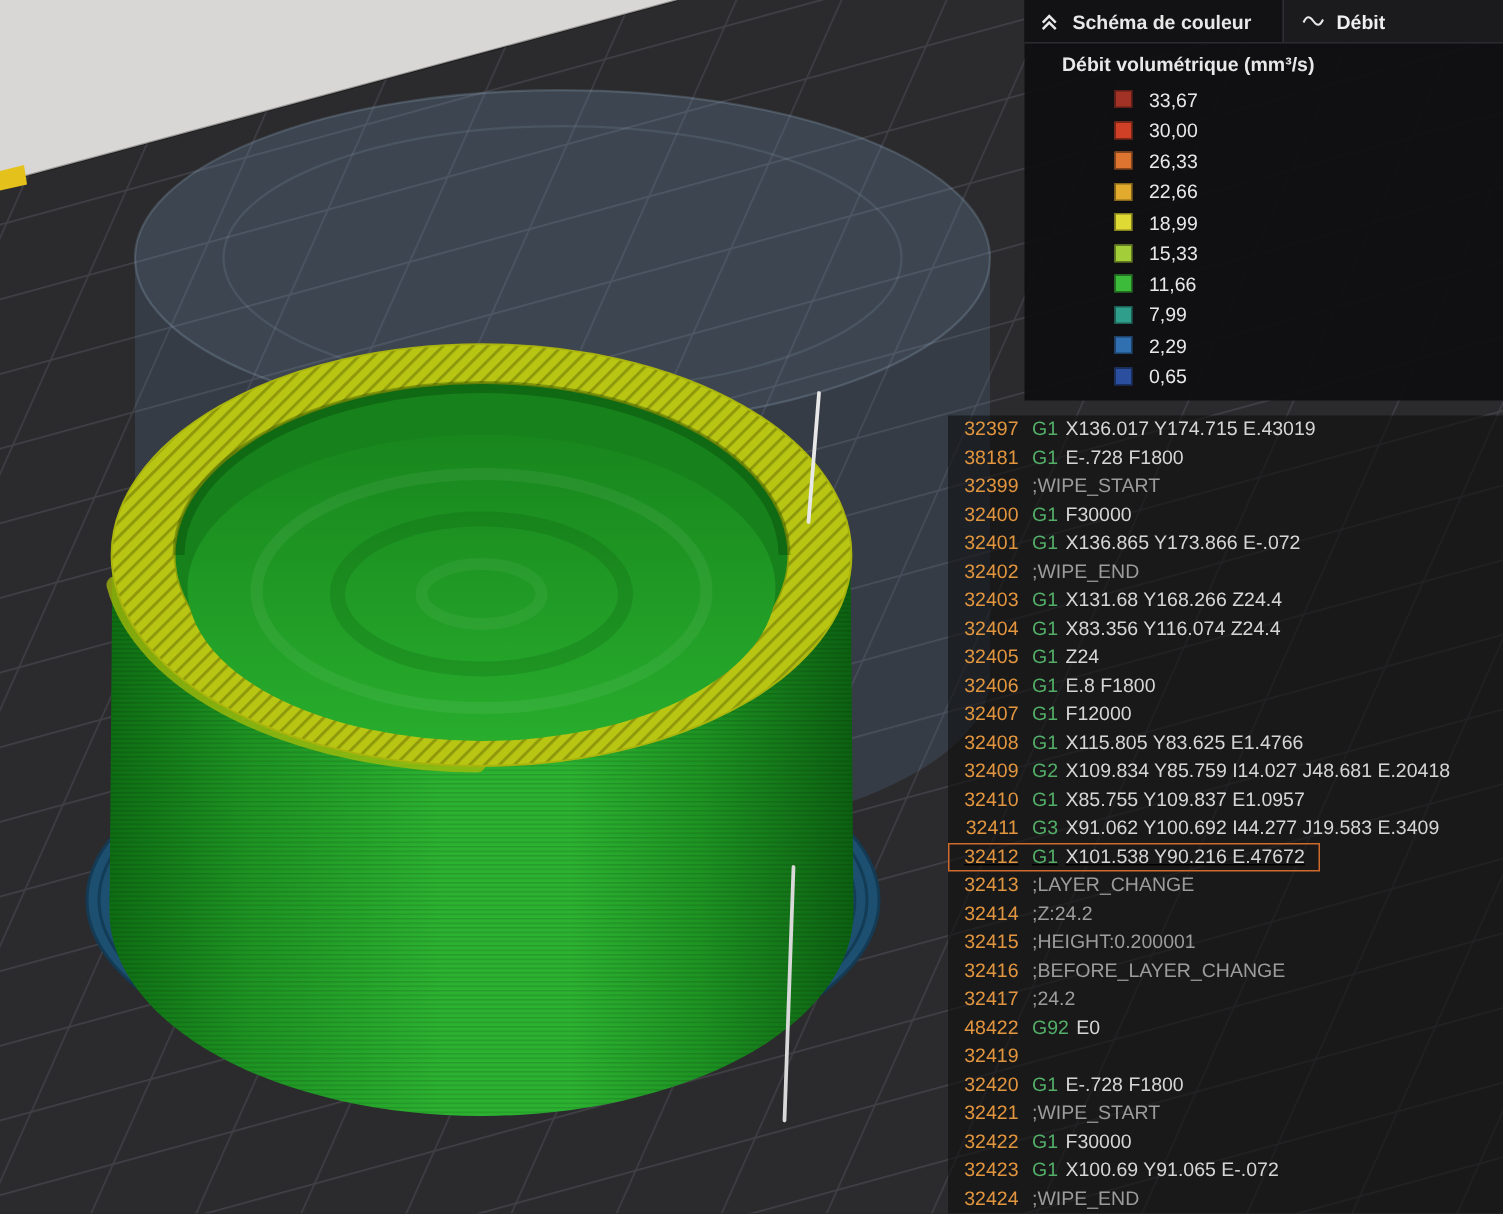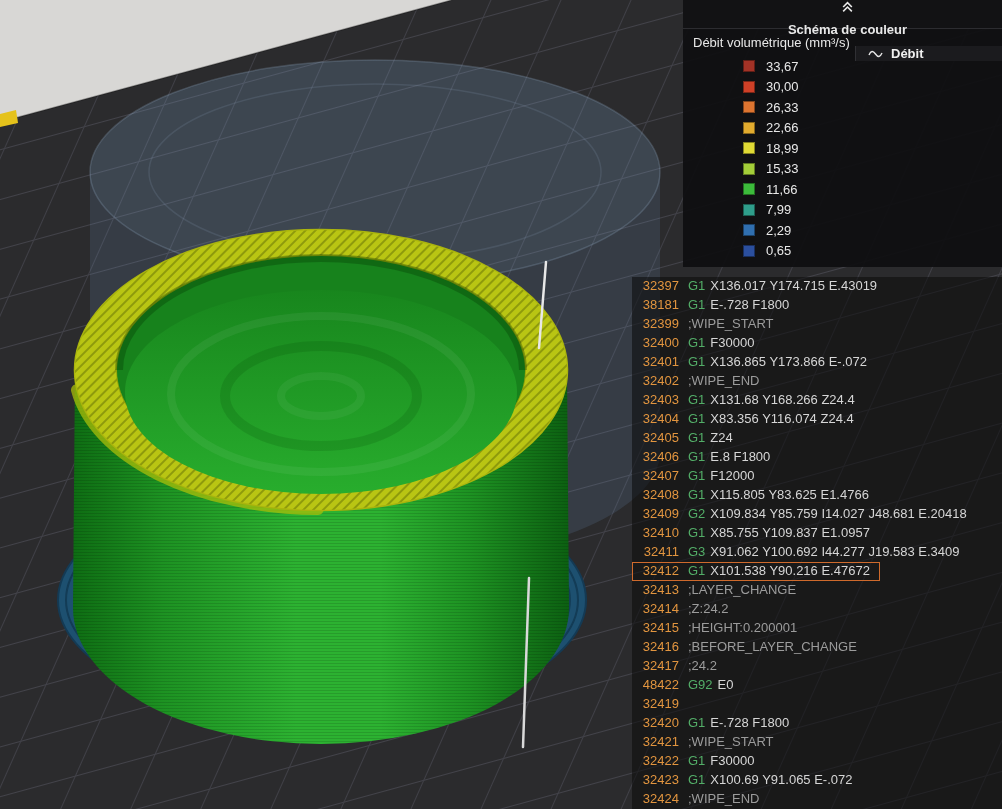--- a/index.html
+++ b/index.html
@@ -19,51 +19,51 @@
   .stage{position:relative;width:1002px;height:809px;overflow:hidden;}
   svg.scene{position:absolute;left:0;top:0;z-index:0;display:block;}
 
   
   .legend-panel{
     position:absolute;left:683px;top:0;width:319px;z-index:3;
     background:var(--legend-bg);color:#e8e8e8;box-sizing:border-box;
   }
   .legend-header{
     height:28px;display:flex;align-items:center;gap:9px;
-    padding:0 0 0 10px;background:#121214;flex-direction:column;
+    padding:0 0 0 10px;background:#121214;
   }
   .legend-title{font-weight:bold;font-size:13px;white-space:nowrap;}
   .dropdown{
     margin-left:auto;height:28px;display:flex;align-items:center;gap:8px;
     padding:0 16px 0 12px;min-width:118px;background:#1b1b1e;
     border-left:1px solid #303034;cursor:default;
   }
   .dropdown-label{font-size:13px;color:#f0f0f0;font-weight:bold;}
   .legend-sub{
-    font-weight:normal;font-size:13px;padding:6px 10px 5px;
+    font-weight:bold;font-size:13px;padding:6px 25px 5px;
     border-top:1px solid #2c2c30;
   }
   .legend-list{padding:1px 0 6px;}
   .legend-row{
     display:flex;align-items:center;gap:11px;height:20.5px;
     padding-left:28px;font-size:13px;margin-left:32px;
   }
   .swatch{width:12px;height:12px;flex:none;box-shadow:0 0 0 1px rgba(0,0,0,.4) inset;}
 
   
   .gcode-panel{
     position:absolute;left:632px;top:277px;right:0;bottom:0;z-index:2;
     background:var(--panel-bg);font-size:13px;overflow:hidden;
   }
   .gcode-row{
     display:flex;align-items:flex-end;width:max-content;
     height:19px;line-height:19px;padding:0 9px 0 4px;
     border:1px solid transparent;box-sizing:border-box;white-space:pre;
   }
-  .gcode-row.selected{border-color:var(--accent);}
+  .gcode-row.selected{border-color:var(--accent);text-decoration:underline;}
   .num{width:42px;text-align:right;color:var(--line-number);margin-right:9px;flex:none;}
   .cmd{color:var(--gcode-cmd);margin-right:5px;}
   .args{color:var(--gcode-args);}
   .comment{color:var(--gcode-comment);}
 </style>
 </head>
 <body>
 
 <div class="stage">
 

